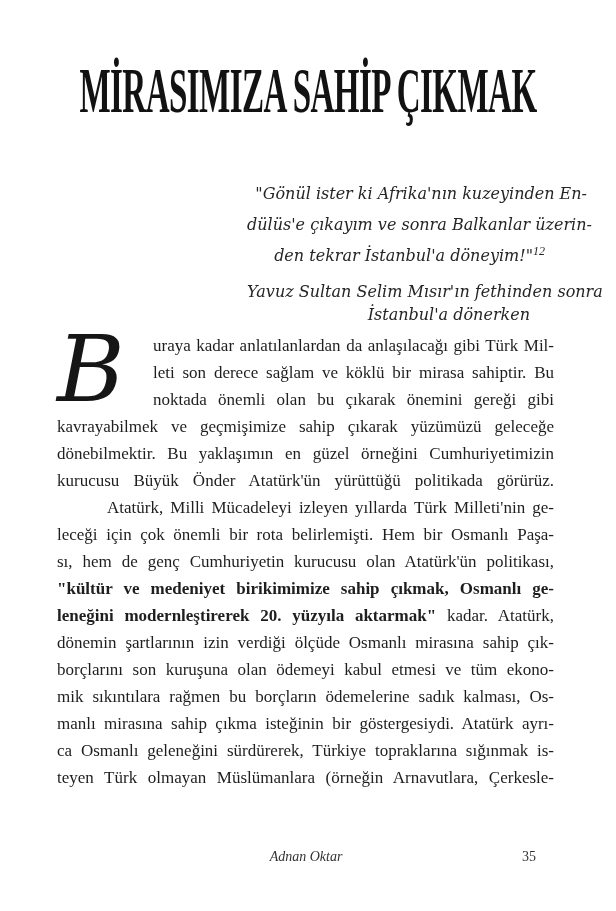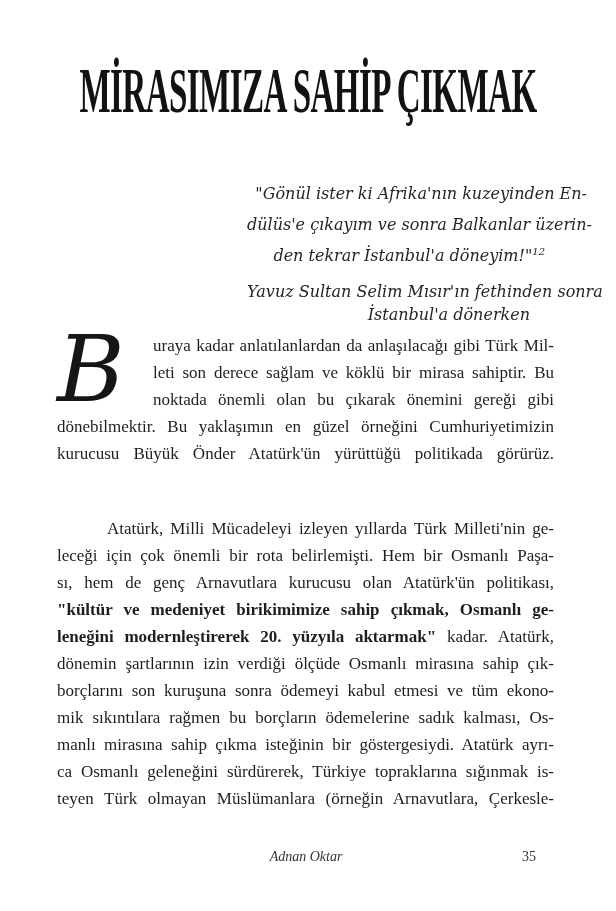--- a/index.html
+++ b/index.html
@@ -41,23 +41,24 @@
   }
   .quote-line {
     font-family: "DejaVu Serif", serif;
     font-style: italic;
     font-size: 16px;
     line-height: 31px;
     white-space: nowrap;
   }
   .quote-line.last { padding-right: 42px; }
   .quote-sup {
-    font-size: 10px;
+    font-size: 12px;
     vertical-align: super;
     line-height: 0;
+    font-family: Liberation Serif, serif;
   }
   .attribution {
     margin-top: 9px;
     padding-right: 57px;
   }
   .attribution-line {
     font-family: "DejaVu Serif", serif;
     font-style: italic;
     font-size: 16px;
     line-height: 23px;
@@ -80,21 +81,21 @@
     line-height: 76px;
     text-align: left;
     color: #161616;
   }
   .bline {
     line-height: 27px;
     text-align: justify;
     text-align-last: justify;
     overflow: visible;
   }
-  .bline.indent { text-indent: 50px; margin-top: 48px; }
+  .bline.indent { text-indent: 50px; }
   .bold { font-weight: bold; }
 
   
   .photo-caption {
     position: absolute; left: 22px; top: 841px; width: 180px;
     font-family: "Liberation Sans", sans-serif;
     font-weight: bold;
     font-style: italic;
     font-size: 13.5px;
     line-height: 15px;
@@ -134,29 +135,30 @@
       <div class="attribution-line">Yavuz Sultan Selim Mısır'ın fethinden sonra</div>
       <div class="attribution-line">İstanbul'a dönerken</div>
     </div>
   </div>
 
   <div class="body-text">
     <span class="drop-cap">B</span>
     <div class="bline">uraya kadar anlatılanlardan da anlaşılacağı gibi Türk Mil-</div>
     <div class="bline">leti son derece sağlam ve köklü bir mirasa sahiptir. Bu</div>
     <div class="bline">noktada önemli olan bu çıkarak önemini gereği gibi</div>
+    <div class="bline">kavrayabilmek ve geçmişimize sahip çıkarak yüzümüzü geleceğe</div>
     <div class="bline">dönebilmektir. Bu yaklaşımın en güzel örneğini Cumhuriyetimizin</div>
     <div class="bline">kurucusu Büyük Önder Atatürk'ün yürüttüğü politikada görürüz.</div>
     <div class="bline indent">Atatürk, Milli Mücadeleyi izleyen yıllarda Türk Milleti'nin ge-</div>
     <div class="bline">leceği için çok önemli bir rota belirlemişti. Hem bir Osmanlı Paşa-</div>
-    <div class="bline">sı, hem de genç Arnavutlara kurucusu olan Atatürk'ün politikası,</div>
+    <div class="bline">sı, hem de genç Cumhuriyetin kurucusu olan Atatürk'ün politikası,</div>
     <div class="bline bold">"kültür ve medeniyet birikimimize sahip çıkmak, Osmanlı ge-</div>
     <div class="bline"><span class="bold">leneğini modernleştirerek 20. yüzyıla aktarmak"</span><span> kadar. Atatürk,</span></div>
     <div class="bline">dönemin şartlarının izin verdiği ölçüde Osmanlı mirasına sahip çık-</div>
-    <div class="bline">borçlarını son kuruşuna sonra ödemeyi kabul etmesi ve tüm ekono-</div>
+    <div class="bline">borçlarını son kuruşuna olan ödemeyi kabul etmesi ve tüm ekono-</div>
     <div class="bline">mik sıkıntılara rağmen bu borçların ödemelerine sadık kalması, Os-</div>
     <div class="bline">manlı mirasına sahip çıkma isteğinin bir göstergesiydi. Atatürk ayrı-</div>
     <div class="bline">ca Osmanlı geleneğini sürdürerek, Türkiye topraklarına sığınmak is-</div>
     <div class="bline">teyen Türk olmayan Müslümanlara (örneğin Arnavutlara, Çerkesle-</div>
   </div>
 
   <div class="running-author">Adnan Oktar</div>
   <div class="page-number">35</div>
 
 </div>

